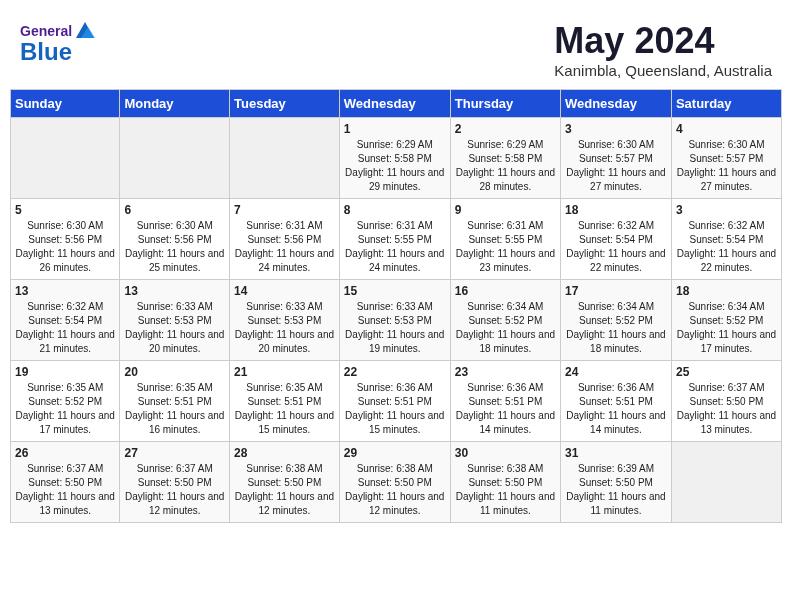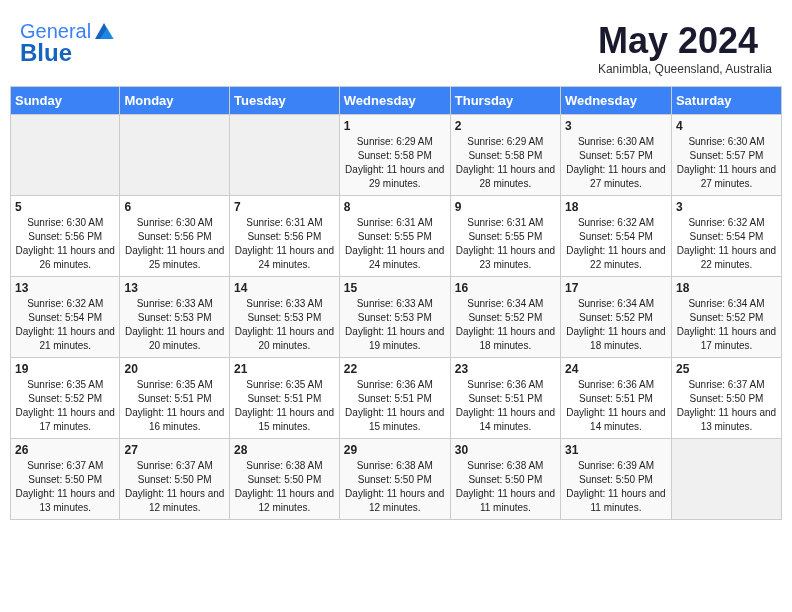--- a/index.html
+++ b/index.html
@@ -22,21 +22,21 @@
       align-items: flex-start;
     }
     .title-area {
     }
     .calendar {
       width: 100%;
       border-collapse: collapse;
       margin-top: 5px;
     }
     .calendar thead tr th {
-      background: #3b82f6;
+      background: #1d4ed8;
       color: #fff;
       font-size: 13px;
       font-weight: bold;
       padding: 6px 4px;
       border: 1px solid #ccc;
       text-align: left;
     }
     .calendar tbody tr td {
       vertical-align: top;
       border: 1px solid #ccc;
@@ -71,31 +71,31 @@
       display: flex;
       align-items: center;
     }
   </style>
 </head>
 <body>
 
 <div class="header">
   <div class="logo">
     <div class="logo-row">
-      <span style="font-size:20px;font-weight:normal;color:#3b82f6;">General</span>
+      <span style="font-size:14px;font-weight:bold;color:#4c1d95;">General</span>
       <svg width="22" height="22" viewBox="0 0 22 22" style="margin-left:2px;vertical-align:middle;">
         <polygon points="11,2 20,18 2,18" fill="#1565c0"></polygon>
         <polygon points="14,7 21,18 7,18" fill="#2196f3" opacity="0.7"></polygon>
       </svg>
     </div>
     <span style="font-size:24px;font-weight:bold;color:#1565c0;margin-top:-4px;">Blue</span>
   </div>
   <div class="title-area">
     <div style="font-size:36px;font-weight:bold;color:#1a1a2e;">May 2024</div>
-    <div style="font-size:12px;color:#333;">Kanimbla, Queensland, Australia</div>
+    <div style="font-size:15px;color:#333;">Kanimbla, Queensland, Australia</div>
   </div>
 </div>
 
 <table class="calendar">
   <thead>
     <tr>
     <th>Sunday</th>
         <th>Monday</th>
         <th>Tuesday</th>
         <th>Wednesday</th>

